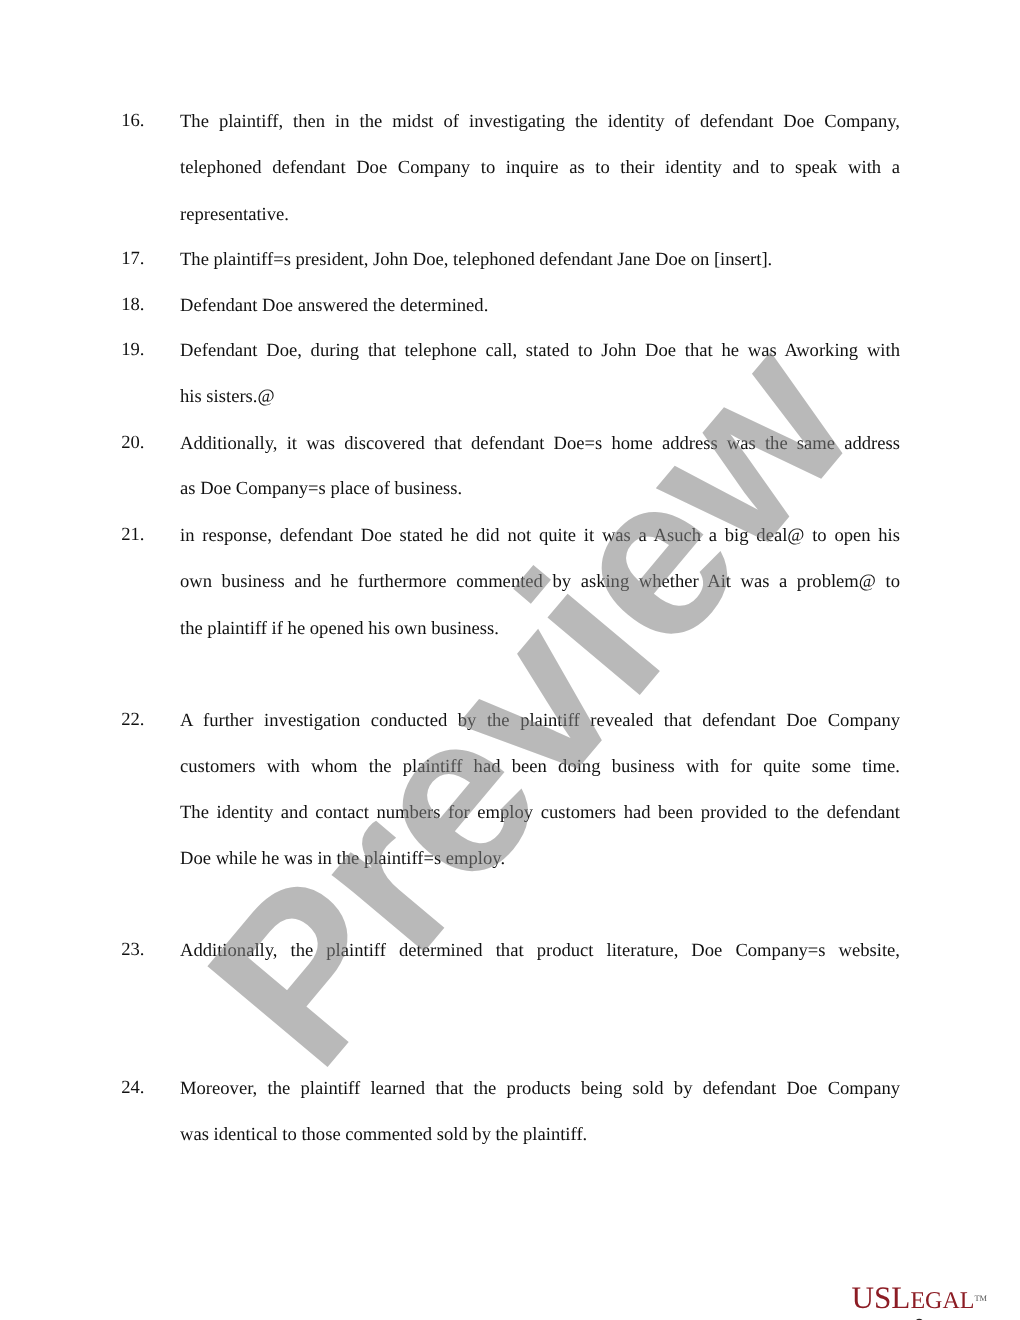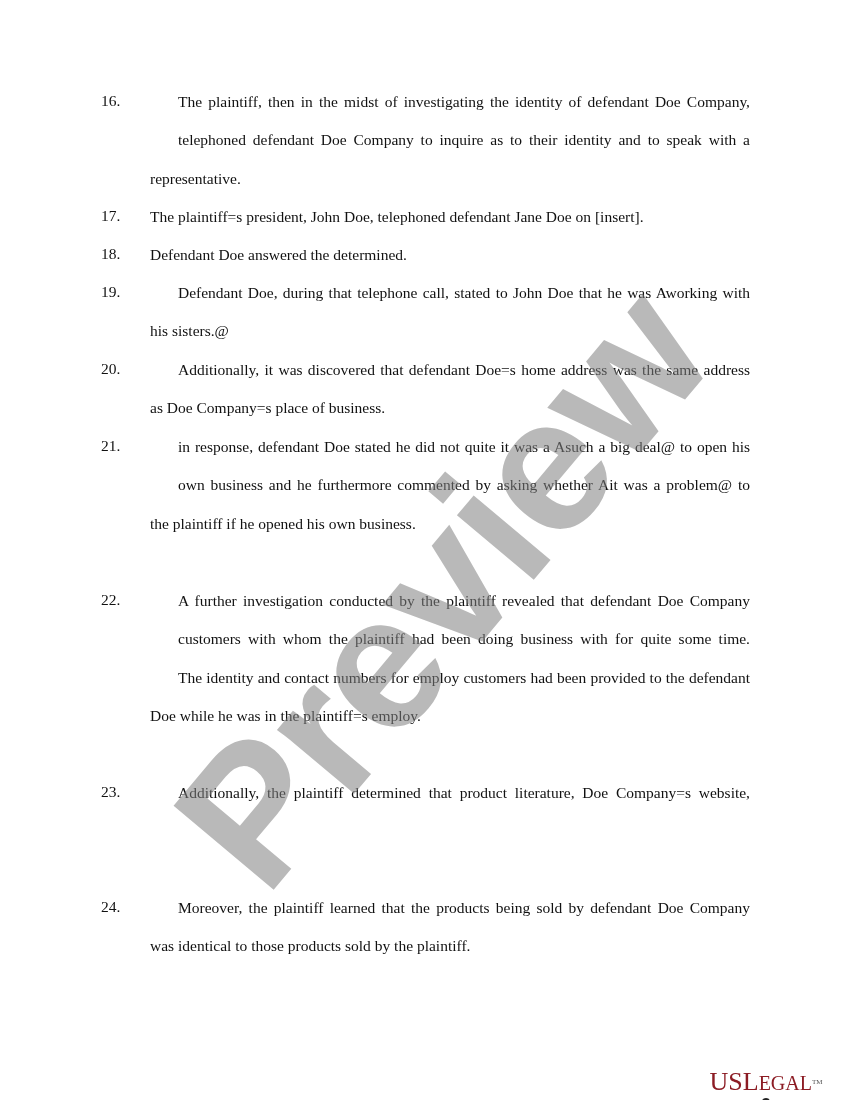--- a/index.html
+++ b/index.html
@@ -3,21 +3,21 @@
 <meta charset="utf-8">
 <style>
   html, body { margin: 0; padding: 0; }
   body { width: 850px; height: 1100px; background: #ffffff; position: relative; overflow: hidden;
          font-family: "Liberation Serif", serif; color: #111; }
   .page { position: absolute; left: 0; top: 0; width: 850px; height: 828px; }
   .para { position: absolute; left: 101px; width: 650px; font-size: 15.5px; }
   .num { position: absolute; left: 0; top: 0; }
   .lines { position: absolute; left: 49px; width: 600px; }
   .line { height: 38.3px; line-height: 20px; white-space: nowrap; }
-  .line.justify { text-align: justify; text-align-last: justify; white-space: normal; margin-left: 28px; }
+  .line.justify { text-align: justify; text-align-last: justify; white-space: normal; }
   .watermark { position: absolute; left: 90px; top: 480px; font-family: "Liberation Sans", sans-serif;
     font-weight: bold; font-size: 190px; color: rgba(128,128,128,0.55); transform: rotate(-50deg);
     transform-origin: 50% 50%; letter-spacing: -2px; pointer-events: none; width: 700px; text-align: center; }
   .logo { position: absolute; left: 706px; top: 1025px; width: 120px; text-align: center; margin-top: 44px; }
   .logo-word { font-family: "Liberation Serif", serif; font-size: 26px; color: #8c1c24; letter-spacing: 0px; line-height: 26px; }
   .logo-word .small { font-size: 20px; }
   .logo-tm { font-size: 7px; vertical-align: top; color: #555; }
   .logo-wing { height: 8px; margin: 2px auto 1px; width: 100px; position: relative; }
   .logo-wing:before { content: ""; position: absolute; left: 0; right: 0; top: 3px; height: 2px; background: #222; border-radius: 2px; }
   .logo-wing:after { content: ""; position: absolute; left: 46px; top: 0; width: 8px; height: 8px; background: #222; border-radius: 50%; }
@@ -81,21 +81,21 @@
     <div class="para" style="top: 783px;">
       <span class="num">23.</span>
       <div class="lines">
         <div class="line justify">Additionally, the plaintiff determined that product literature, Doe Company=s website,</div>
       </div>
     </div>
     <div class="para" style="top: 898px;">
       <span class="num">24.</span>
       <div class="lines">
         <div class="line justify">Moreover, the plaintiff learned that the products being sold by defendant Doe Company</div>
-        <div class="line">was identical to those products sold by the plaintiff.</div>
+        <div class="line">was identical to those commented sold by the plaintiff.</div>
       </div>
     </div>
   </div>
 
 <div class="watermark">Preview</div>
 
 <div class="logo">
   <div class="logo-word"><span>US</span><span>L</span><span class="small">EGAL</span><span class="logo-tm">TM</span></div>
   <div class="logo-wing"></div>
   <div class="logo-url">USLEGALFORMS.COM</div>

